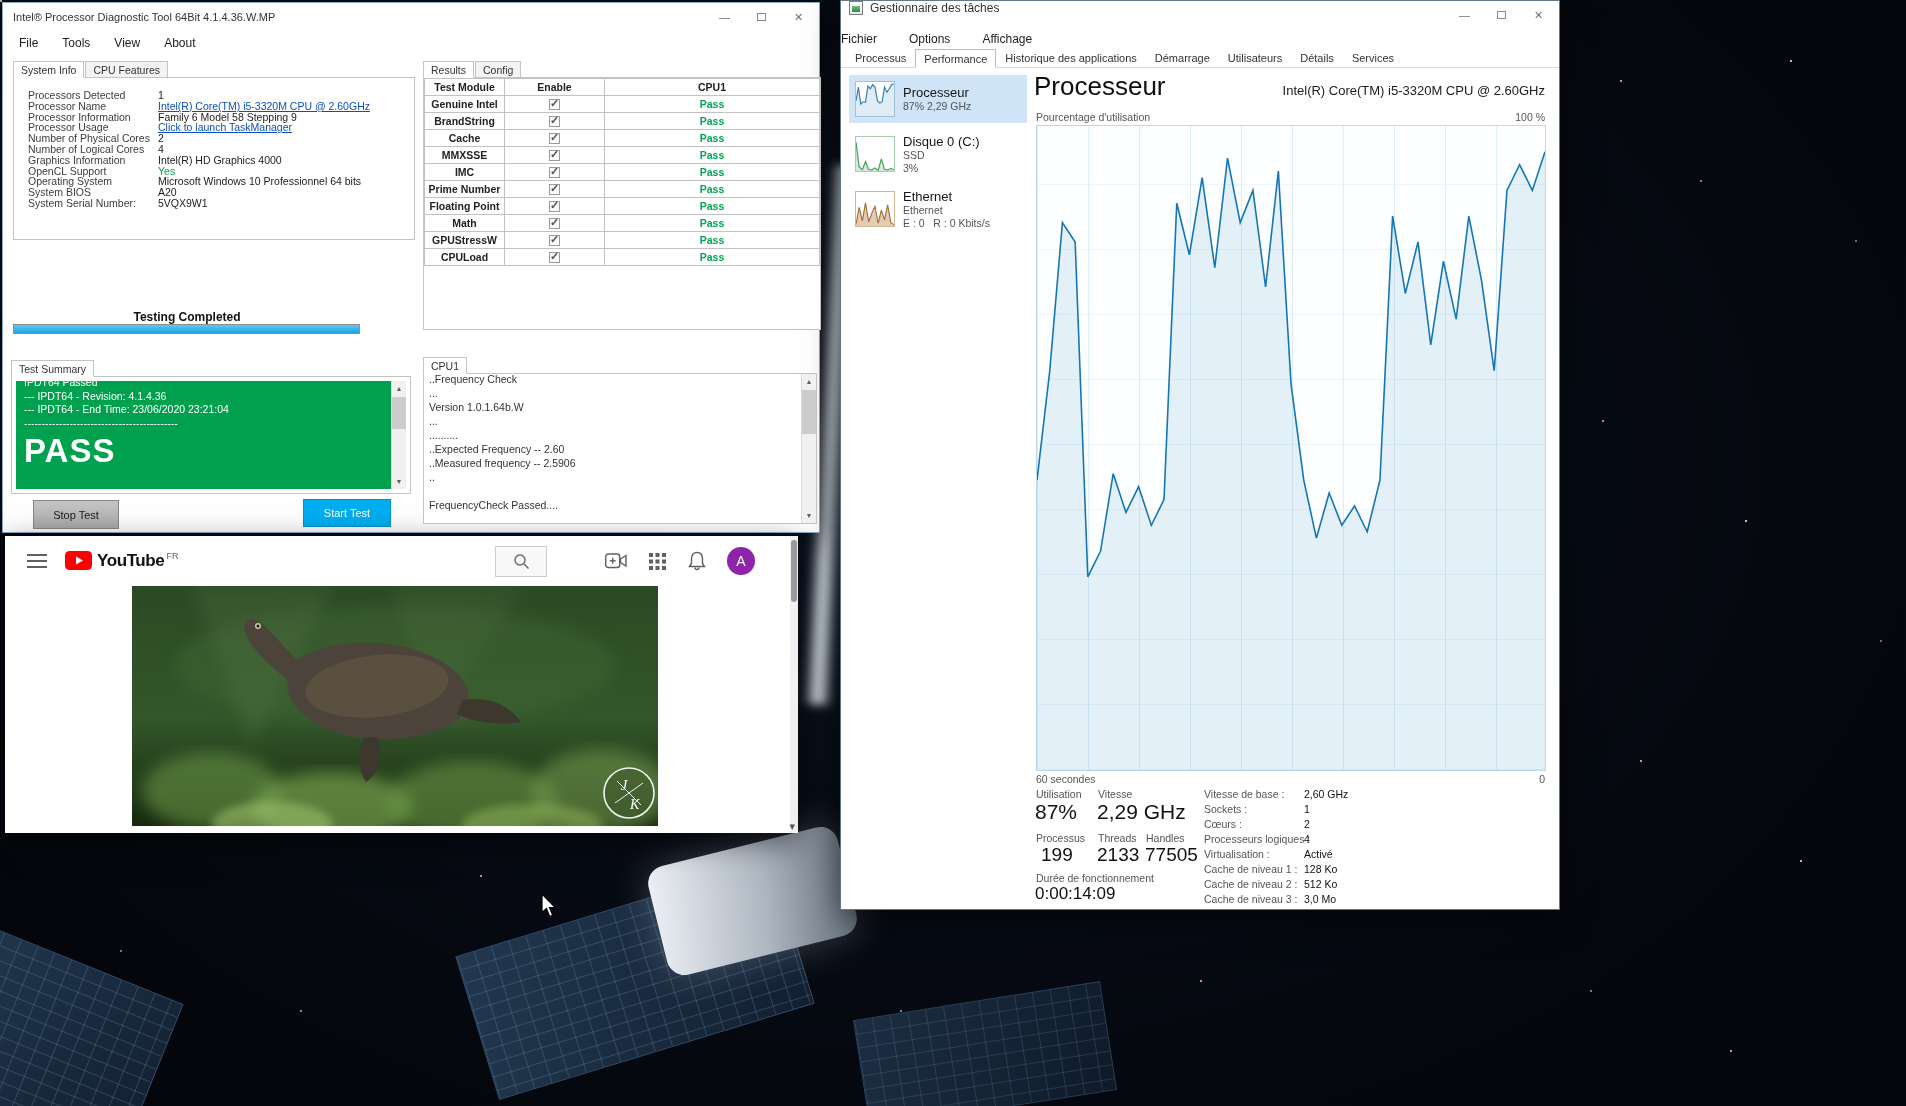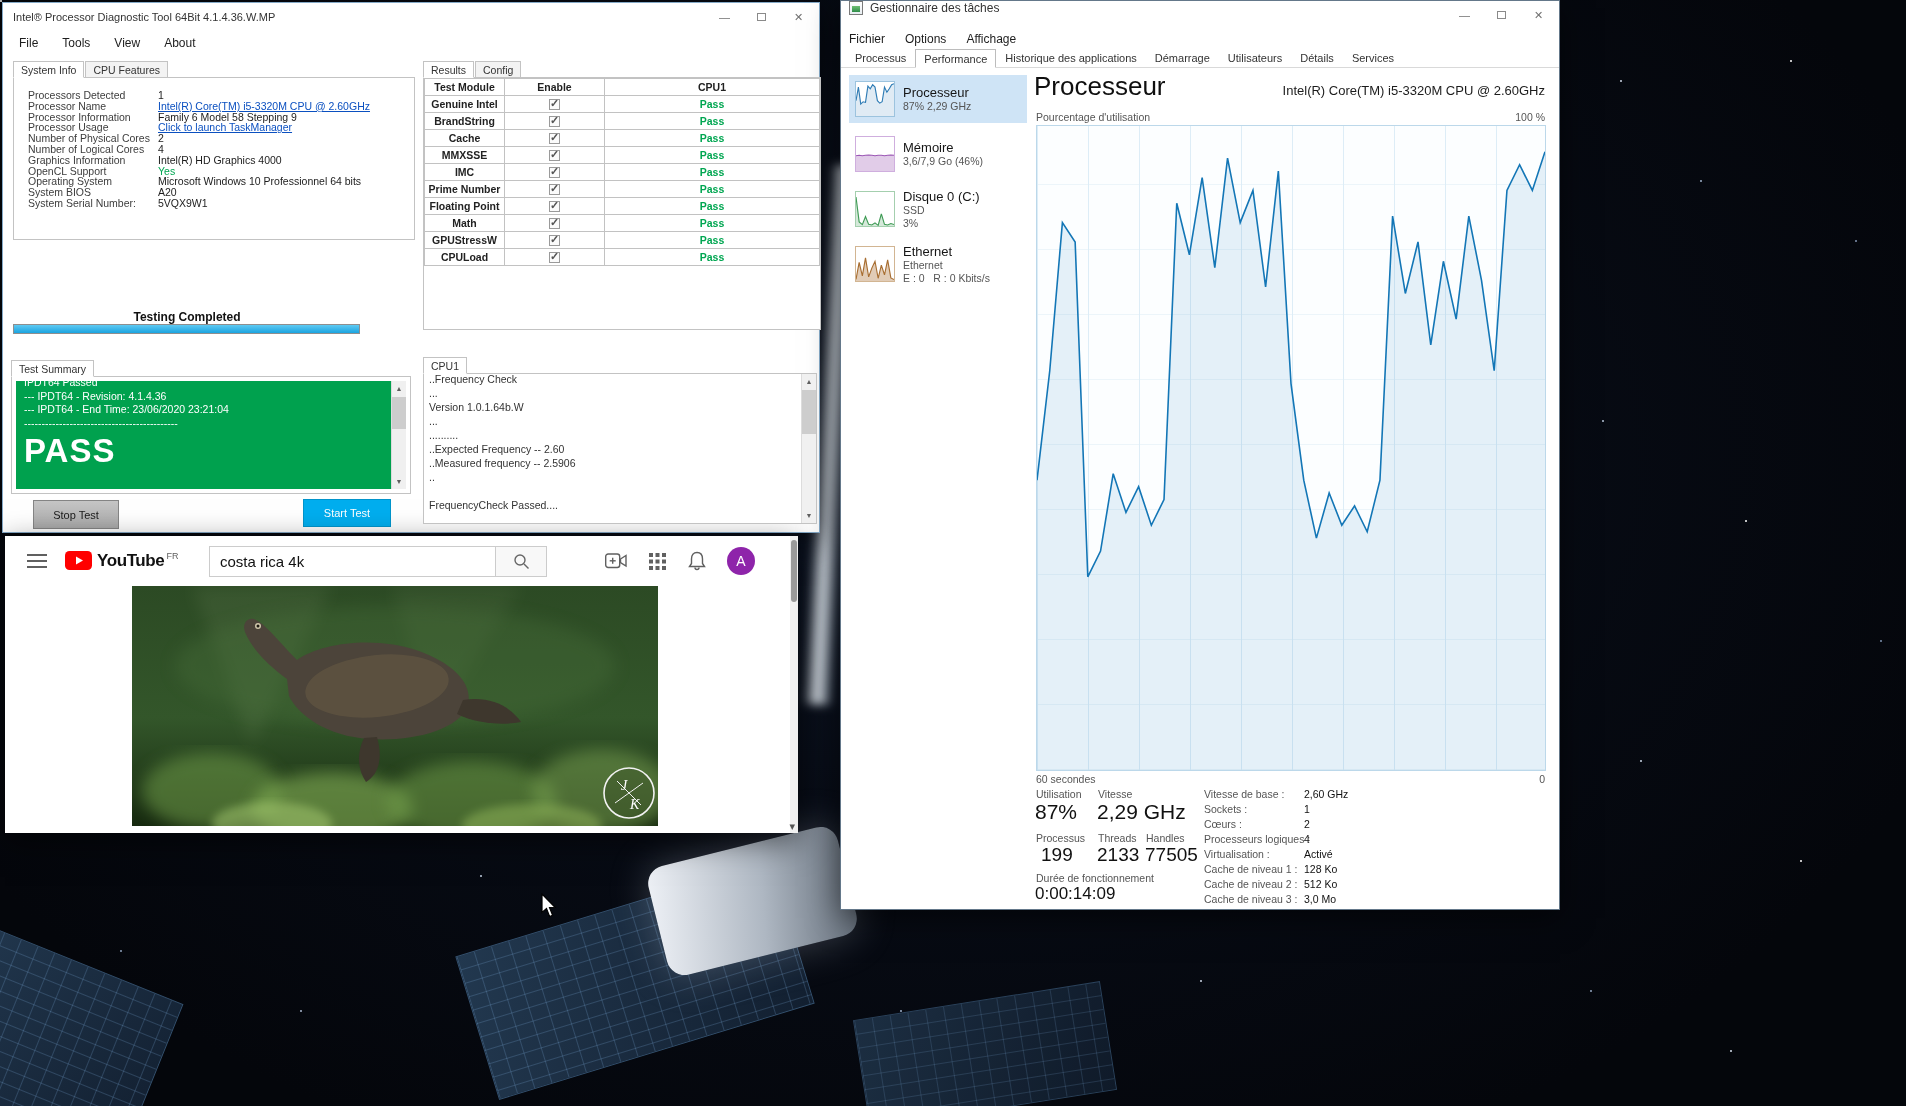--- a/index.html
+++ b/index.html
@@ -105,21 +105,21 @@
   .yt-video{position:absolute;left:127px;top:50px;width:526px;height:240px;background:#1b3019}
   .yt-scroll{position:absolute;right:0;top:0;width:8px;height:297px;background:#f1f1f1}
   .yt-scroll .thumb{position:absolute;left:1px;top:4px;width:6px;height:62px;background:#9a9a9a;border-radius:3px}
   .yt-chevron{position:absolute;right:3px;bottom:0;font-size:11px;color:#555}
 
   
   .tm-win{left:840px;top:0;width:720px;height:910px;border:1px solid #64788a;color:#222}
   .tm-titlebar{height:28px;display:flex;padding-left:8px;position:relative;font-size:12px;color:#333}
   .tm-appicon{width:14px;height:14px;border:1px solid #7a7a7a;margin-right:7px;background:linear-gradient(#fff,#e8eef2);position:relative}
   .tm-appicon::after{content:"";position:absolute;left:2px;bottom:2px;width:8px;height:6px;background:linear-gradient(#6fbf73,#2f8d4a)}
-  .tm-menubar{height:19px;display:flex;gap:20px;padding-left:8px;font-size:12px;color:#1d1d1d;align-items:center}
+  .tm-menubar{height:19px;display:flex;gap:32px;padding-left:0;font-size:12px;color:#1d1d1d;align-items:center}
   .tm-tabs{height:20px;display:flex;align-items:flex-end;padding-left:5px;border-bottom:1px solid #d9d9d9;font-size:11px}
   .tm-tab{padding:3px 8px 2px;color:#333;border:1px solid transparent}
   .tm-tab.active{border:1px solid #bcbcbc;border-bottom:1px solid #fff;background:#fff;margin-bottom:-1px}
 
   .tm-side{position:absolute;left:8px;top:74px;width:178px;display:flex;flex-direction:column;gap:7px}
   .side-item{height:48px;display:flex;align-items:center;padding:4px 4px 4px 6px}
   .side-item.selected{background:#cfe4f6}
   .side-graph{width:40px;height:36px;background:#fff;margin-right:8px;flex:none}
   .side-graph svg{width:100%;height:100%;display:block}
   .side-name{font-size:13px;color:#161616;line-height:15px}
@@ -362,21 +362,20 @@
           <span></span>
         </div>
       <div class="yt-logo">
         <svg width="27" height="19" viewBox="0 0 27 19">
           <rect x="0" y="0" width="27" height="19" rx="4.5" fill="#ff0000"></rect>
           <polygon points="11,5.5 18,9.5 11,13.5" fill="#ffffff"></polygon>
         </svg>
         <span class="logo-text">YouTube</span>
         <span class="logo-country">FR</span>
       </div>
-      <input class="yt-search" value="costa rica 4k" style="">
       <div class="yt-search-btn">
         <svg width="17" height="17" viewBox="0 0 17 17">
           <circle cx="7" cy="7" r="5" fill="none" stroke="#666" stroke-width="1.4"></circle>
           <line x1="11" y1="11" x2="15.5" y2="15.5" stroke="#666" stroke-width="1.4"></line>
         </svg>
       </div>
       <div class="yt-ico" style="left:600px">
         <svg width="22" height="16" viewBox="0 0 22 16">
           <rect x="0.7" y="1" width="14" height="13.5" rx="2.5" fill="none" stroke="#606060" stroke-width="1.4"></rect>
           <polygon points="15.5,6 21,2.5 21,13 15.5,9.5" fill="none" stroke="#606060" stroke-width="1.4"></polygon>
@@ -491,32 +490,20 @@
               <polygon points="0,100 0.0,55.0 6.3,15.0 12.5,65.0 18.8,58.0 25.0,60.0 31.3,12.0 37.5,20.0 43.8,8.0 50.0,15.0 56.3,55.0 62.5,62.0 68.8,58.0 75.0,15.0 81.3,30.0 87.5,20.0 93.8,8.0 100.0,5.0 100,100" fill="rgba(47,124,181,0.15)"></polygon>
               <polyline points="0.0,55.0 6.3,15.0 12.5,65.0 18.8,58.0 25.0,60.0 31.3,12.0 37.5,20.0 43.8,8.0 50.0,15.0 56.3,55.0 62.5,62.0 68.8,58.0 75.0,15.0 81.3,30.0 87.5,20.0 93.8,8.0 100.0,5.0" fill="none" stroke="#2f7cb5" stroke-width="3"></polyline>
             </svg>
           </div>
           <div>
             <div class="side-name">Processeur</div>
             <div class="side-sub">87% 2,29 GHz</div>
           </div>
         </div>
         <div class="side-item">
-          <div class="side-graph" style="border: 1px solid rgb(207, 174, 222);">
-            <svg preserveAspectRatio="none" viewBox="0 0 100 100">
-              <polygon points="0,100 0.0,55.0 8.3,54.0 16.7,55.0 25.0,54.0 33.3,53.0 41.7,54.0 50.0,55.0 58.3,54.0 66.7,54.0 75.0,55.0 83.3,54.0 91.7,53.0 100.0,54.0 100,100" fill="rgba(155,87,180,0.30)"></polygon>
-              <polyline points="0.0,55.0 8.3,54.0 16.7,55.0 25.0,54.0 33.3,53.0 41.7,54.0 50.0,55.0 58.3,54.0 66.7,54.0 75.0,55.0 83.3,54.0 91.7,53.0 100.0,54.0" fill="none" stroke="#9b57b4" stroke-width="3"></polyline>
-            </svg>
-          </div>
-          <div>
-            <div class="side-name">Mémoire</div>
-            <div class="side-sub">3,6/7,9 Go (46%)</div>
-          </div>
-        </div>
-        <div class="side-item">
           <div class="side-graph" style="border: 1px solid rgb(164, 207, 174);">
             <svg preserveAspectRatio="none" viewBox="0 0 100 100">
               <polygon points="0,100 0.0,15.0 8.3,88.0 16.7,96.0 25.0,72.0 33.3,95.0 41.7,97.0 50.0,91.0 58.3,98.0 66.7,64.0 75.0,95.0 83.3,97.0 91.7,93.0 100.0,96.0 100,100" fill="rgba(63,155,85,0.22)"></polygon>
               <polyline points="0.0,15.0 8.3,88.0 16.7,96.0 25.0,72.0 33.3,95.0 41.7,97.0 50.0,91.0 58.3,98.0 66.7,64.0 75.0,95.0 83.3,97.0 91.7,93.0 100.0,96.0" fill="none" stroke="#3f9b55" stroke-width="3"></polyline>
             </svg>
           </div>
           <div>
             <div class="side-name">Disque 0 (C:)</div>
             <div class="side-sub">SSD</div>
             <div class="side-sub">3%</div>

